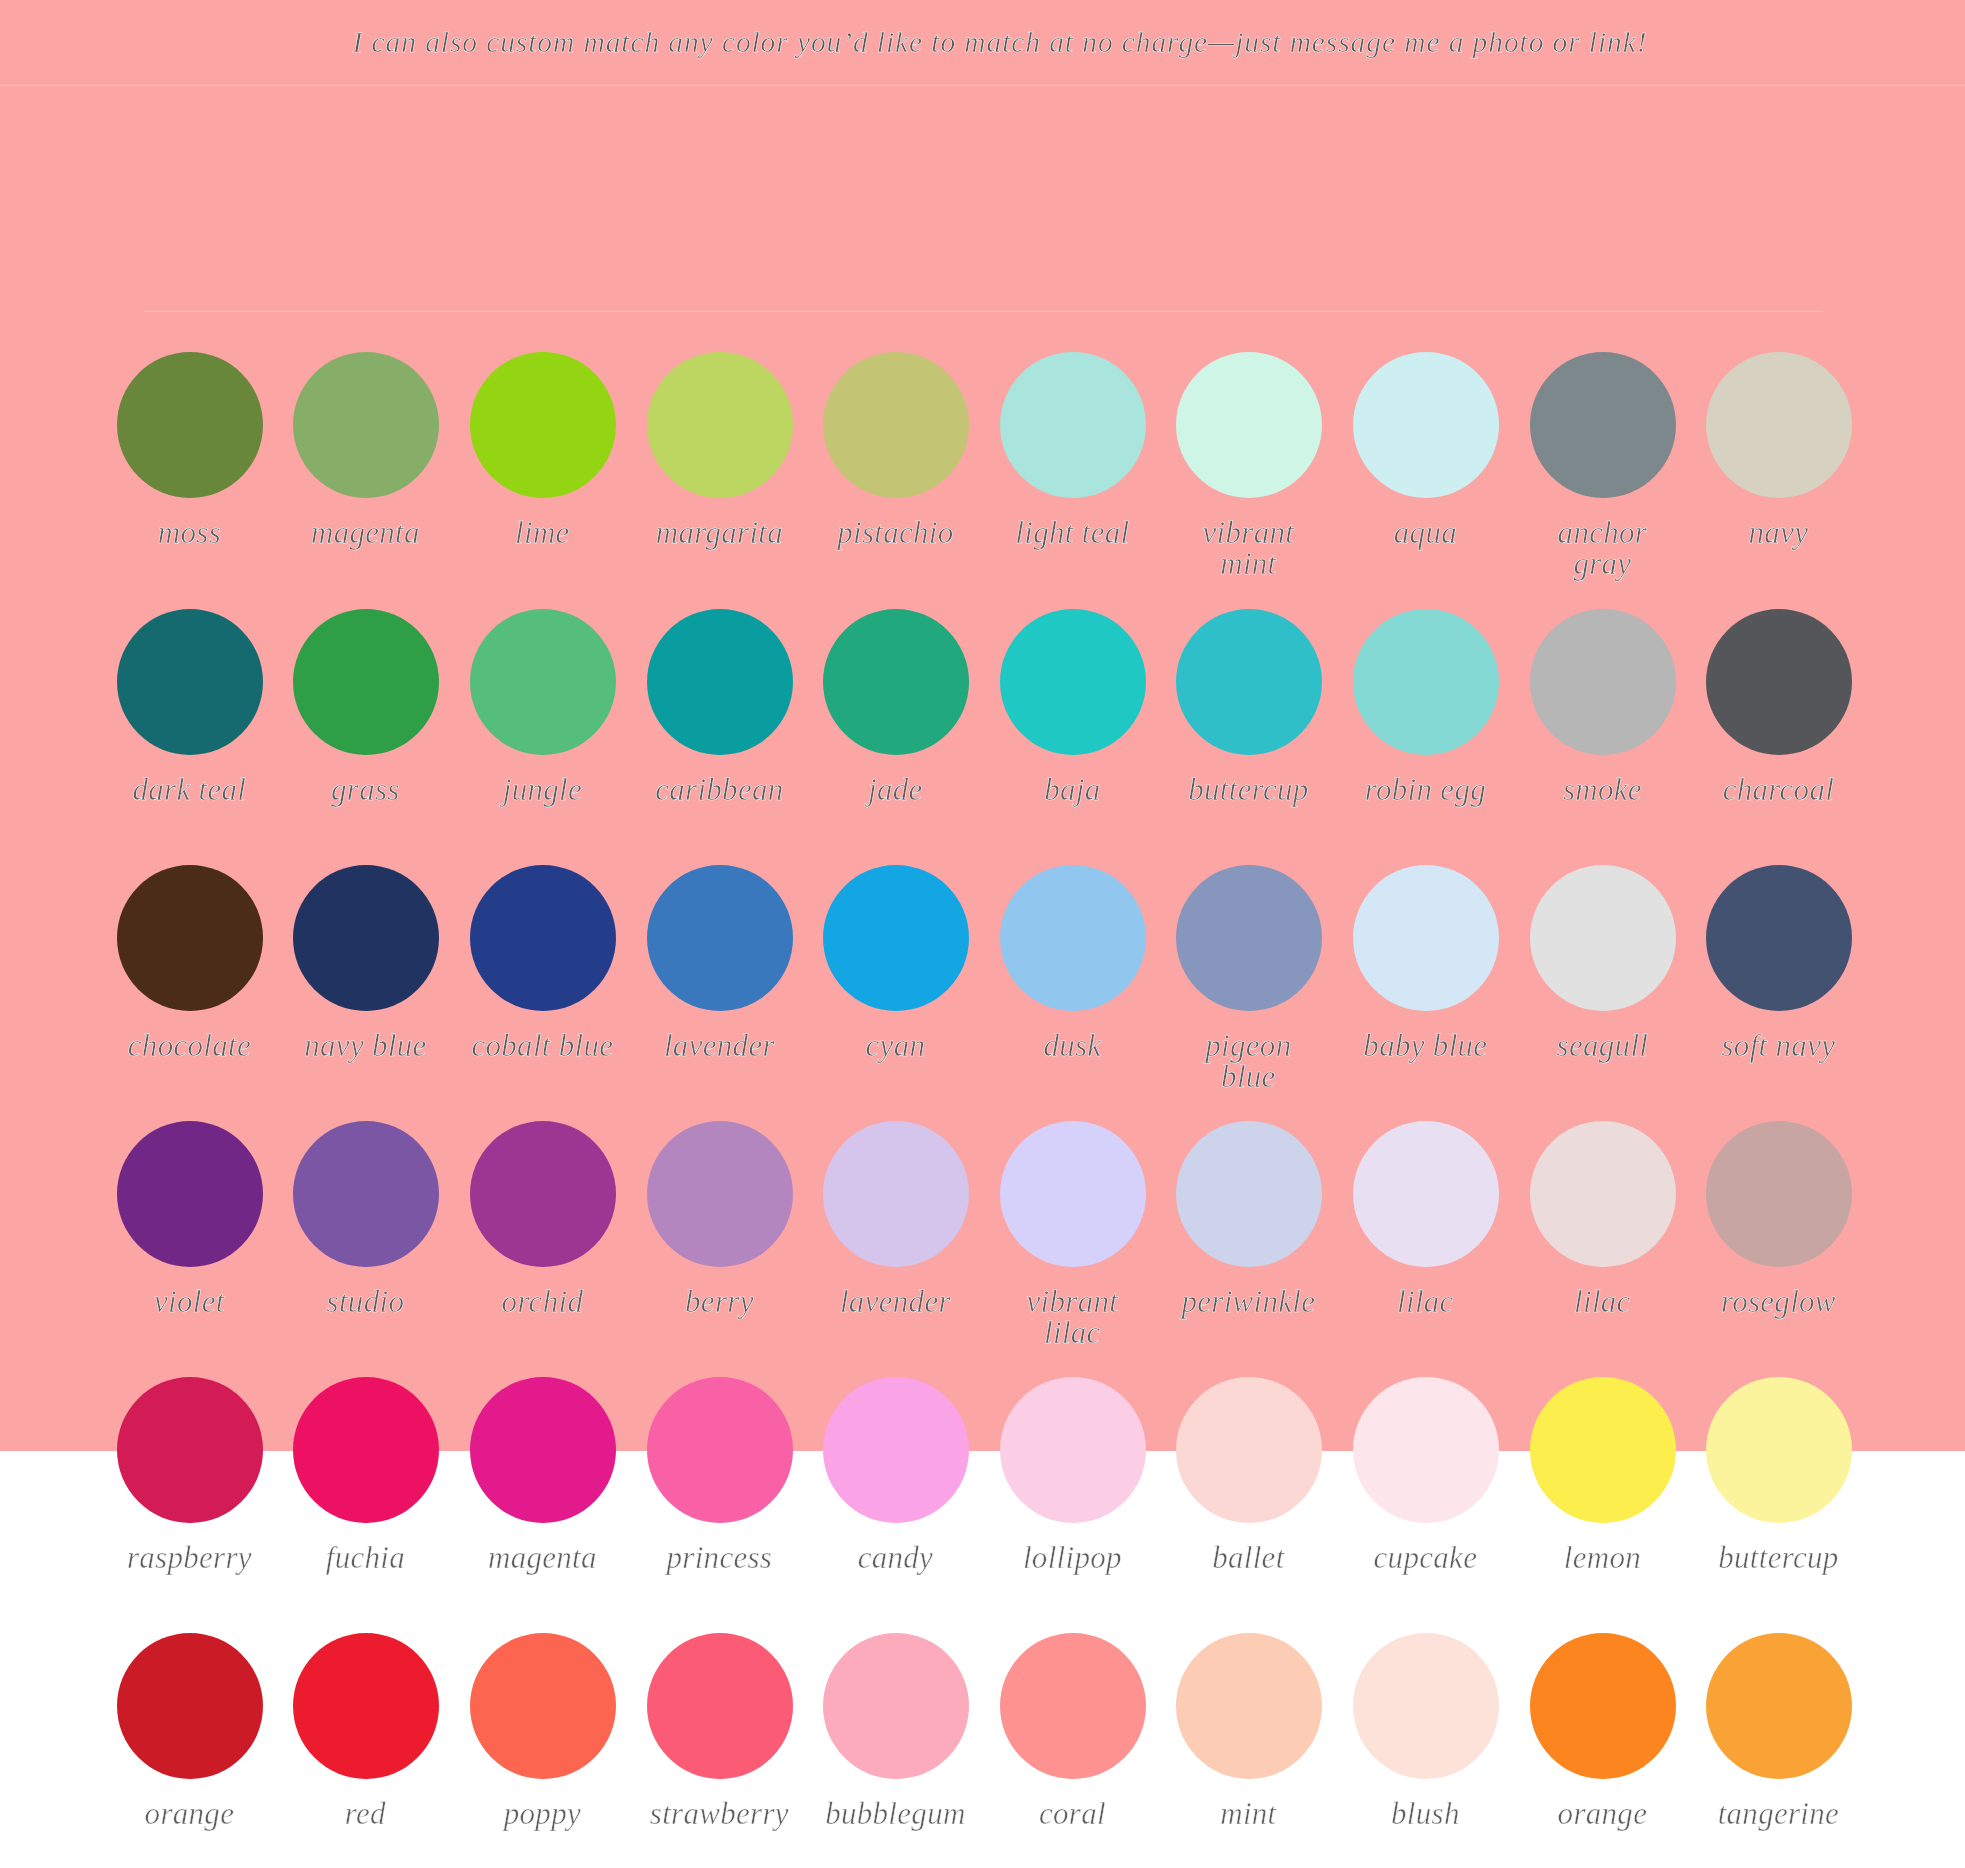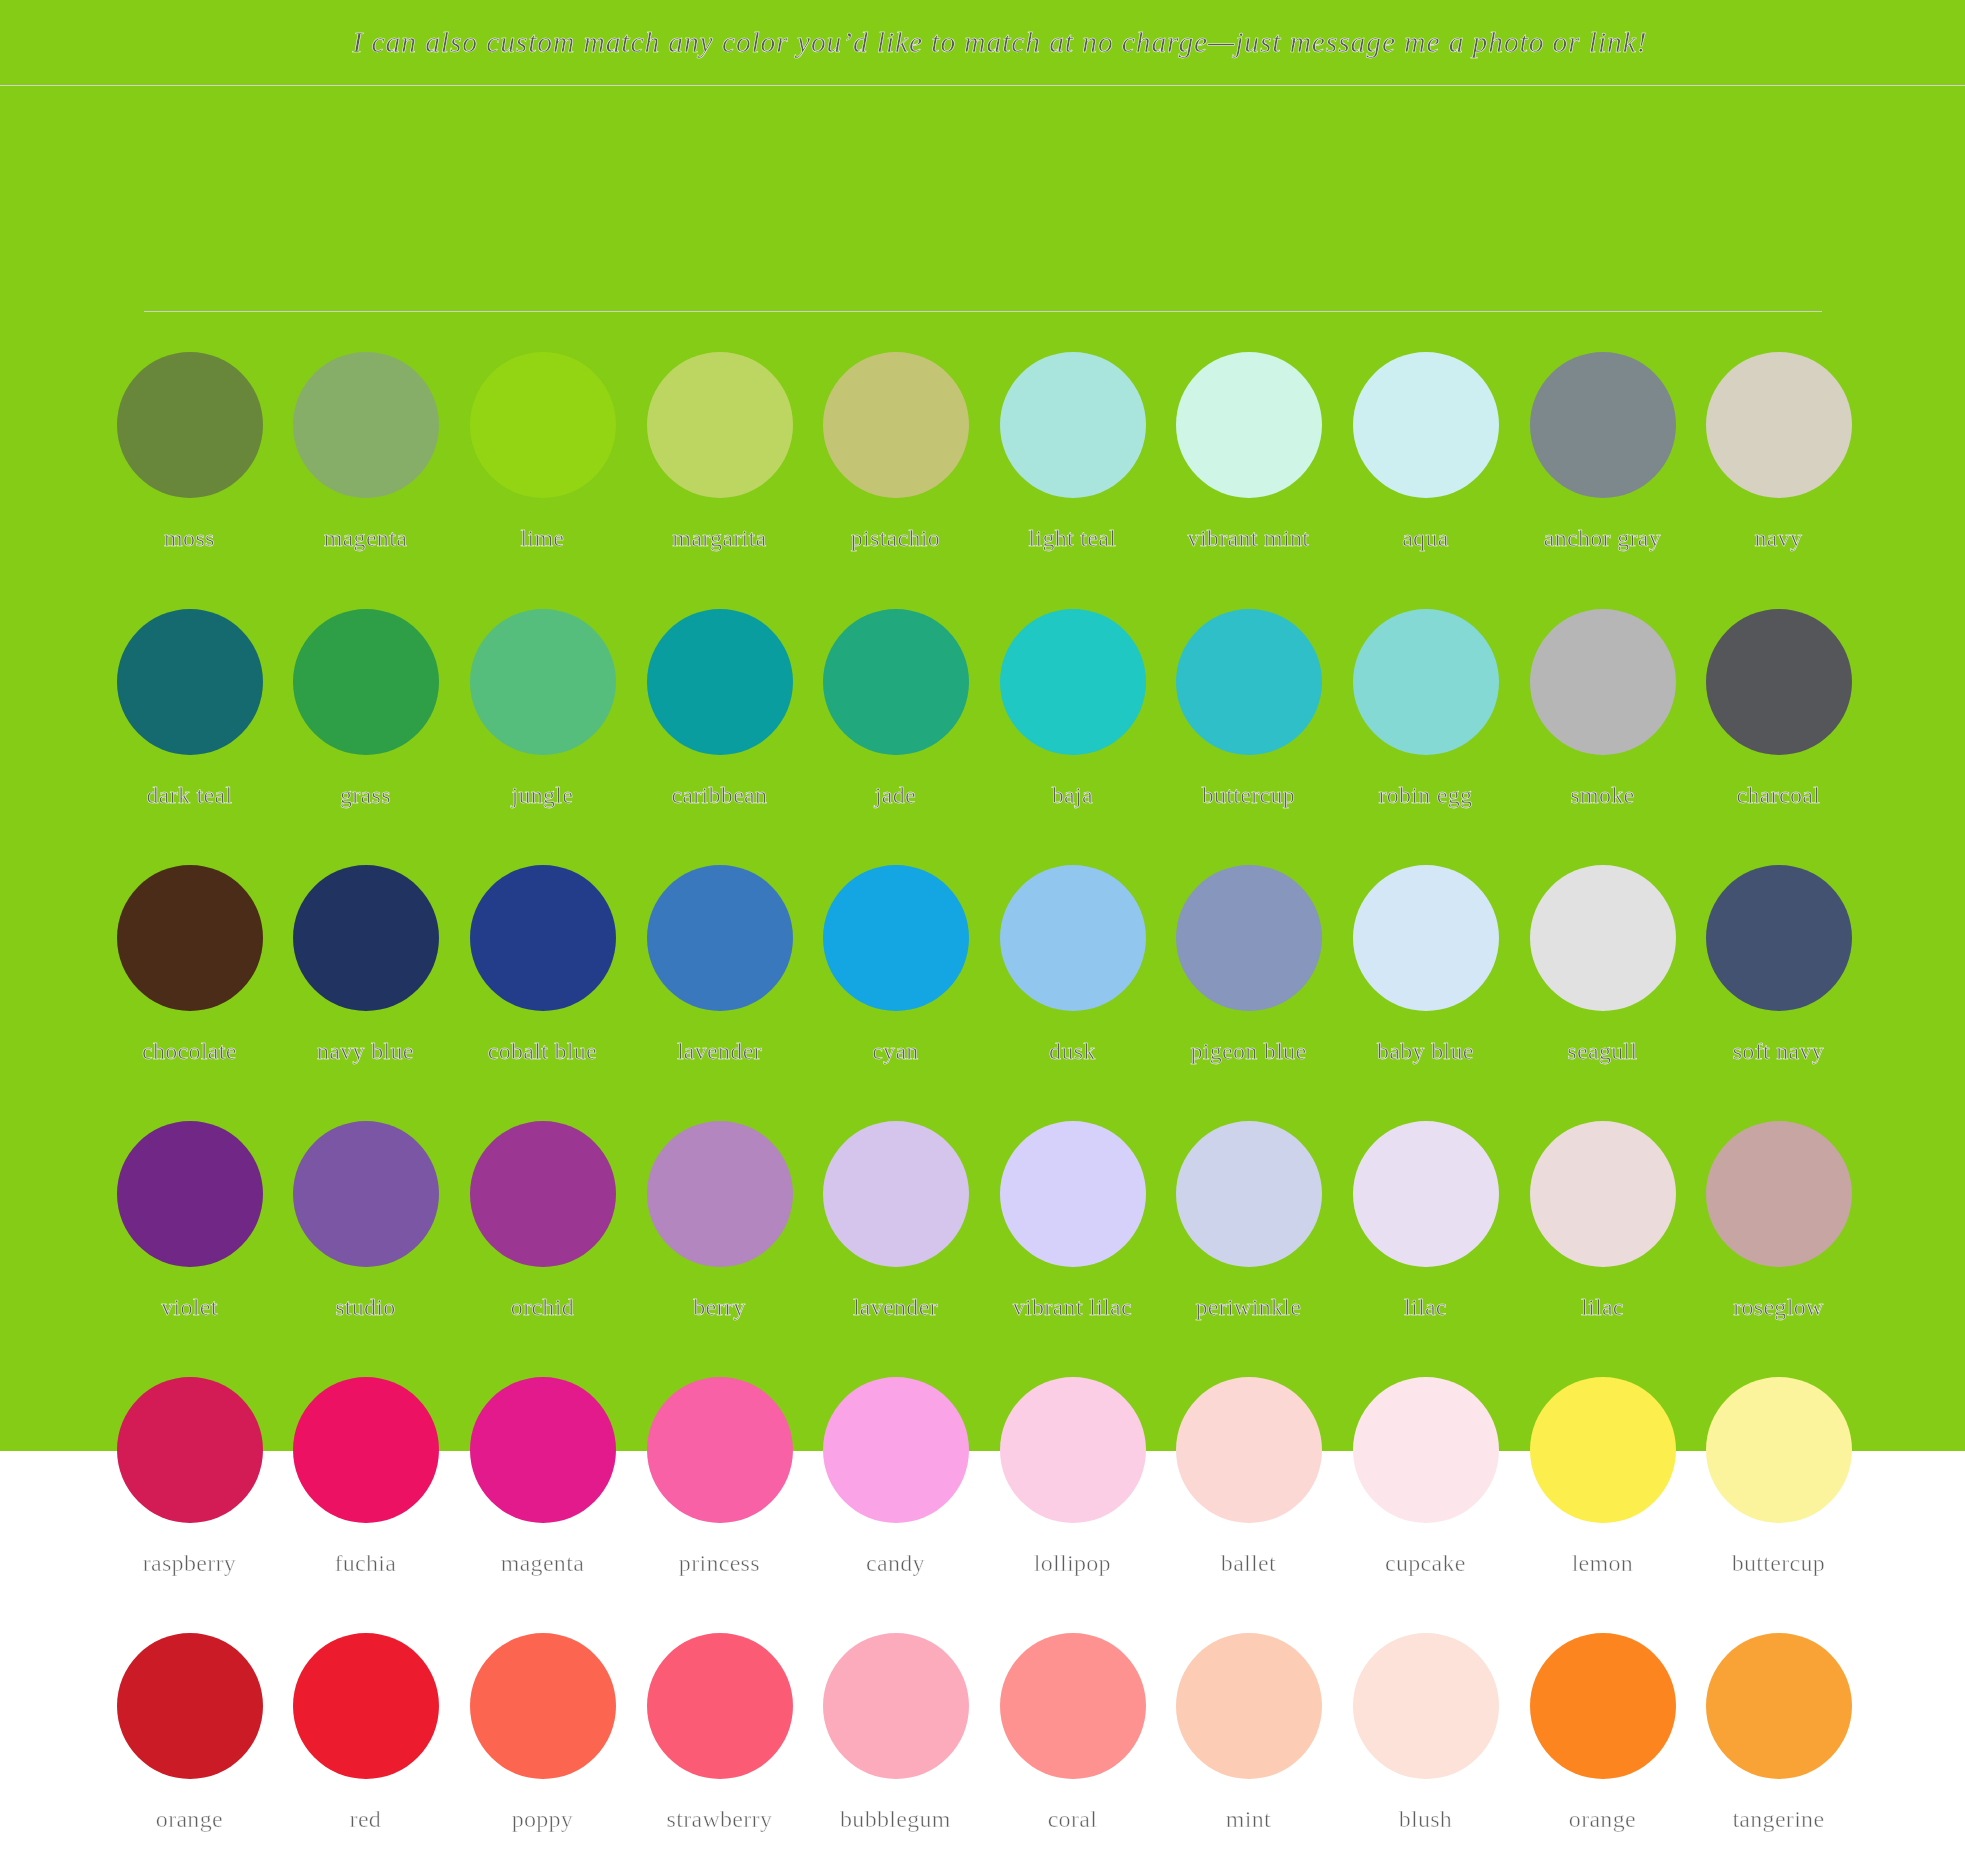--- a/index.html
+++ b/index.html
@@ -3,21 +3,21 @@
 <meta charset="utf-8">
 <title>Design South Color Chart</title>
 <style>
   html, body { margin:0; padding:0; }
   body {
     width:1965px; height:1869px;
     background:#ffffff;
     font-family:"Liberation Serif", serif;
     overflow:hidden;
   }
-  .page { position:relative; width:1965px; height:1451px; background:#84cc16; }
+  .page { position:relative; width:1965px; height:1451px; background:#fca5a5; }
 
   .note {
     position:absolute; left:0; top:26px; width:1965px; padding-left:35px; box-sizing:border-box;
     text-align:center;
     font-style:italic;
     font-size:29.5px;
     letter-spacing:0.9px;
     color:#59595b;
     -webkit-text-stroke:0.5px #ffffff;
     white-space:nowrap;
@@ -44,25 +44,25 @@
 
   .grid { position:absolute; left:0; top:0; width:1965px; height:1869px; }
   .cell { position:absolute; width:177px; }
   .swatch {
     position:absolute; left:15.7px; top:0; width:146px; height:146px;
     border-radius:50%;
   }
   .label {
     position:absolute; left:16.4px; top:165px; width:144px;
     text-align:center;
-    font-size:24px;
+    font-style:italic;
+    font-size:31px;
     line-height:31px;
     letter-spacing:0.3px;
     color:#5e5e60;
-    margin-top:6px;
     -webkit-text-stroke:0.5px #ffffff;
   }
 </style>
 </head>
 <body>
 
 <div class="page">
 
   <div class="note">I can also custom match any color you’d like to match at no charge—just message me a photo or link!</div>
   <div class="topline"></div>

